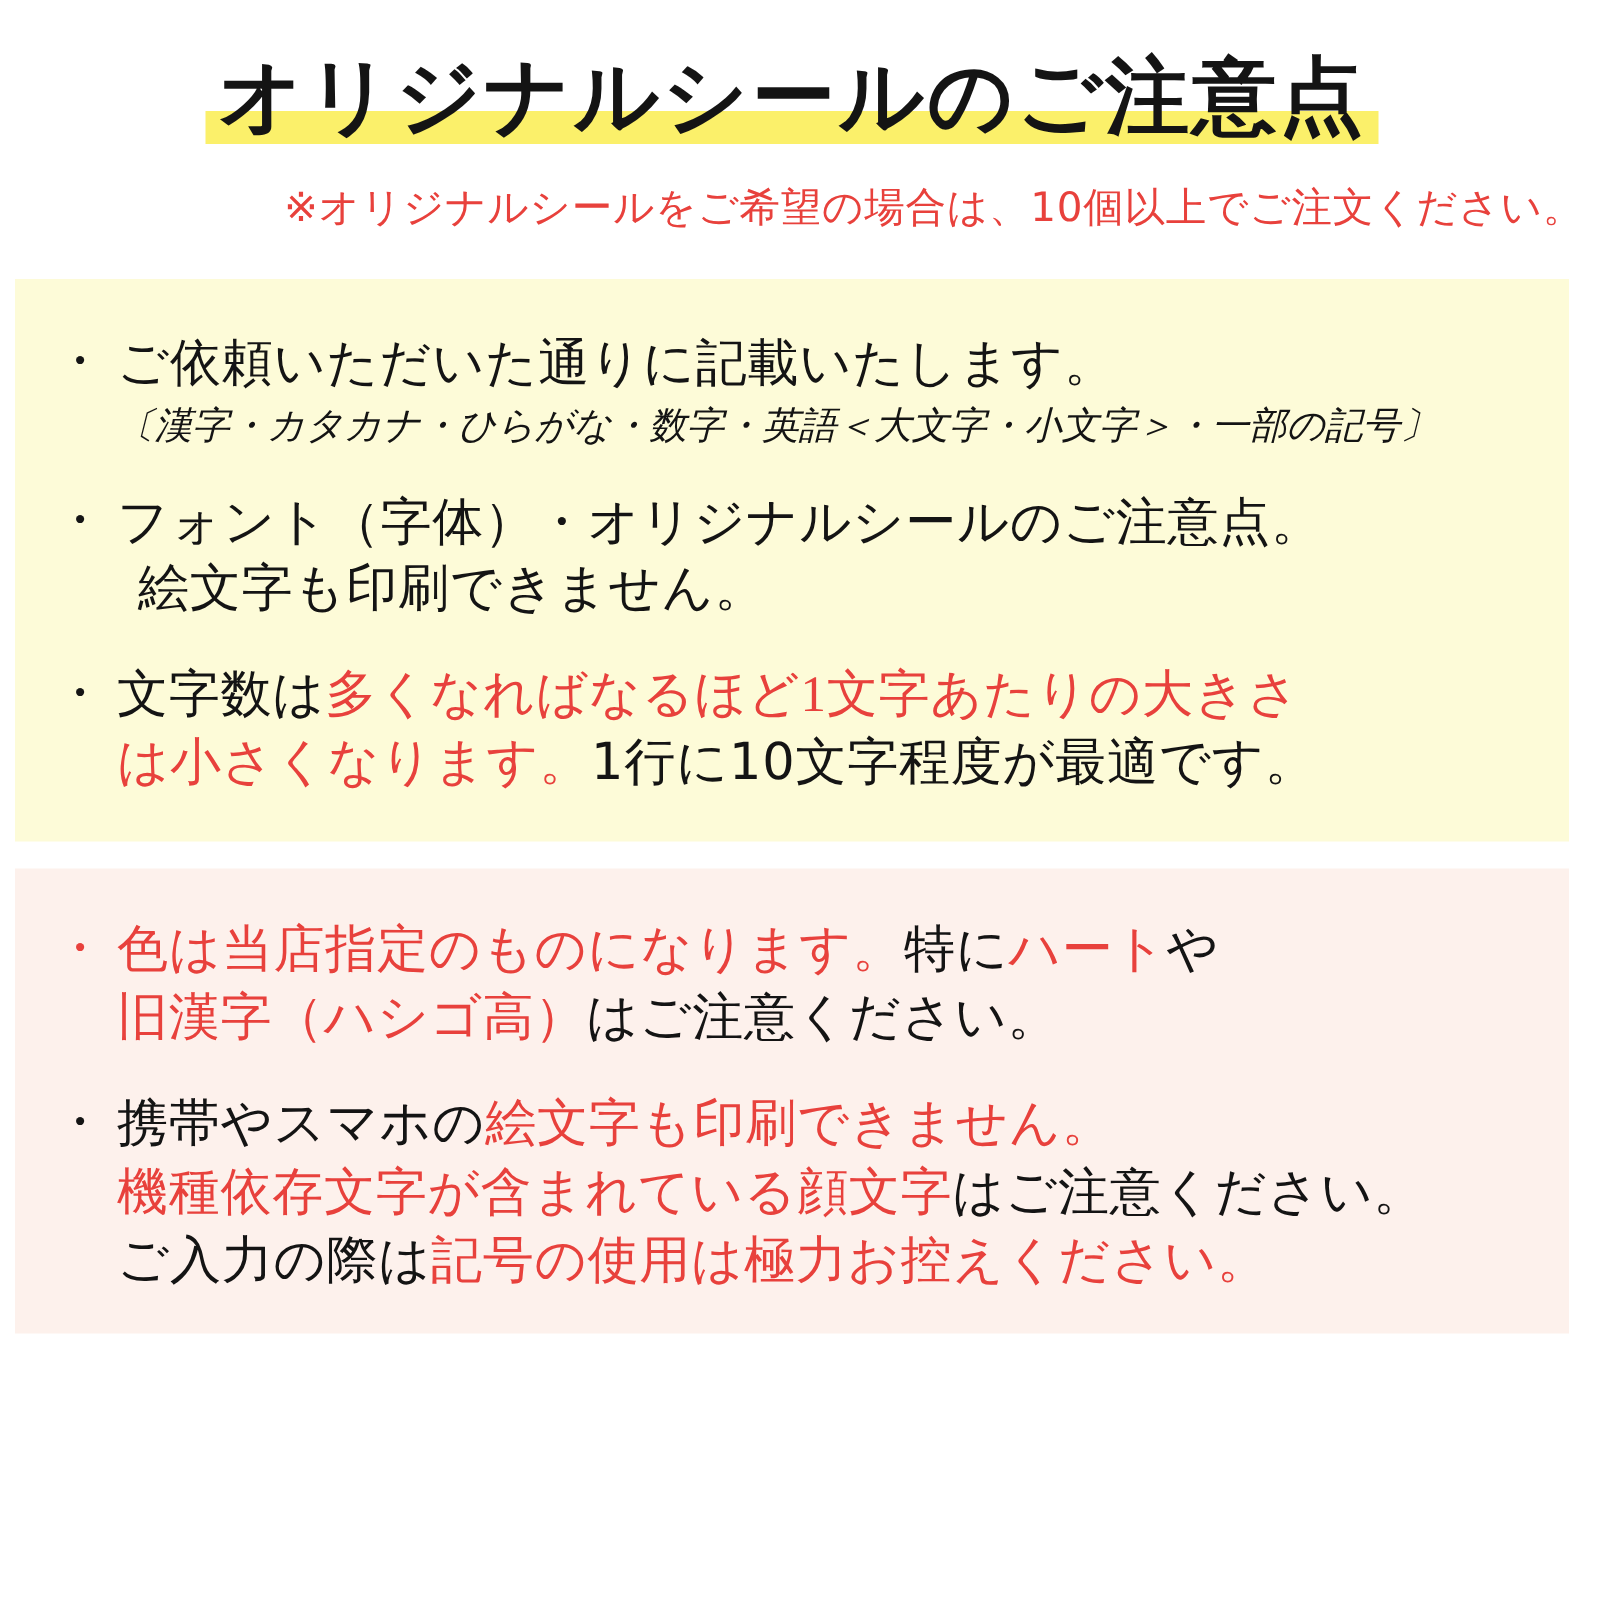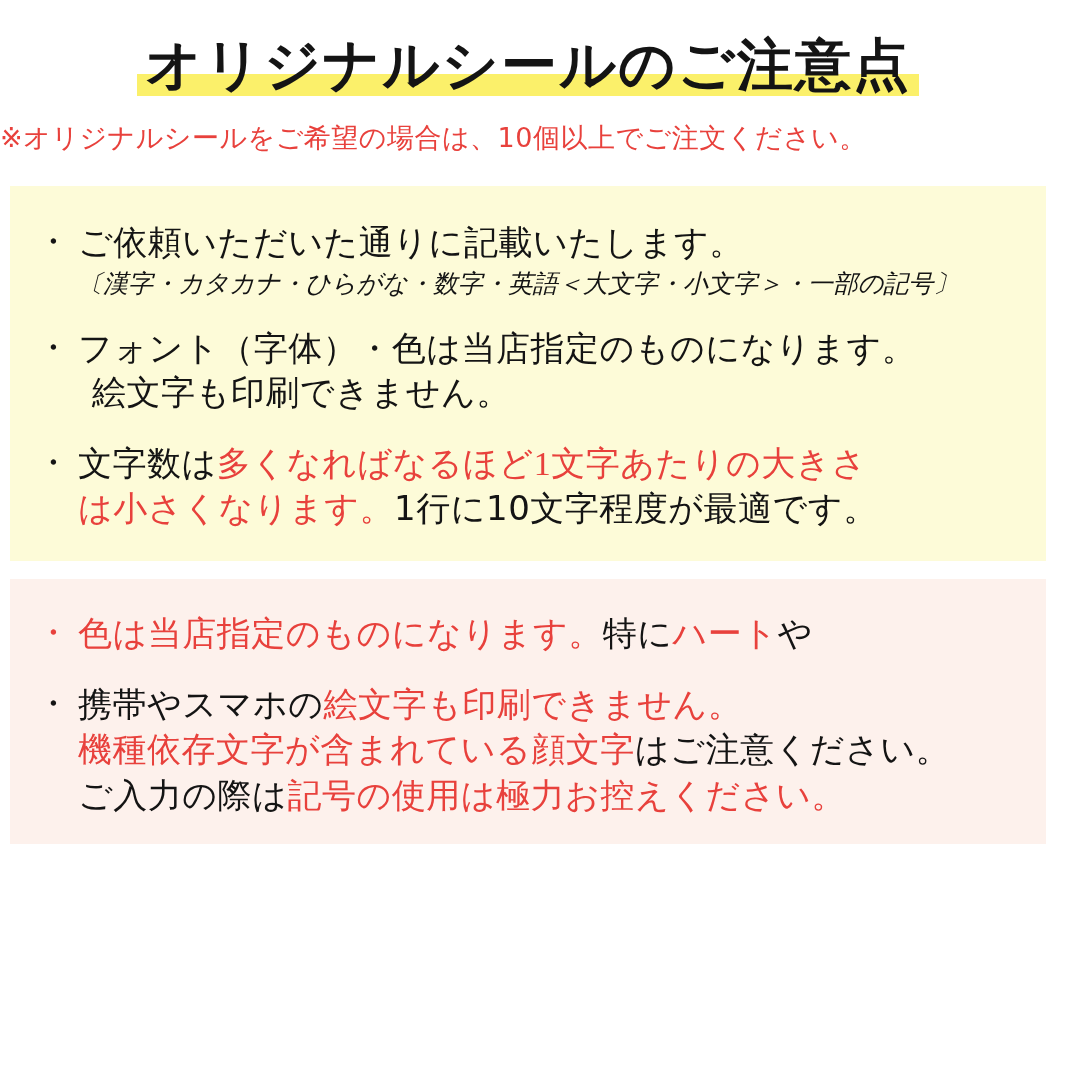--- a/index.html
+++ b/index.html
@@ -44,21 +44,21 @@
     background: #fbf06a;
     z-index: 0;
   }
   .title .txt {
     position: relative;
     z-index: 1;
   }
 
   
   .subnote {
-    text-align: left;
+    text-align: right;
     color: #e8413c;
     font-size: 27px;
     letter-spacing: 0.5px;
     margin-top: 22px;
     white-space: nowrap;
   }
 
   
   .panel {
     margin: 0 10px;
@@ -129,41 +129,42 @@
       <div class="bullet">・</div>
       <div class="body">
         <div class="line">ご依頼いただいた通りに記載いたします。</div>
         <div class="line sub">〔漢字・カタカナ・ひらがな・数字・英語＜大文字・小文字＞・一部の記号〕</div>
       </div>
     </div>
 
     <div class="item">
       <div class="bullet">・</div>
       <div class="body">
-        <div class="line">フォント（字体）・色は当店指定のものになります。</div>
+        <div class="line">フォント（字体）・オリジナルシールのご注意点。</div>
         <div class="line indent">絵文字も印刷できません。</div>
       </div>
     </div>
 
     <div class="item">
       <div class="bullet">・</div>
       <div class="body">
         <div class="line"><span class="blk">文字数は</span><span class="red">多くなればなるほど1文字あたりの大きさ</span></div>
         <div class="line"><span class="red">は小さくなります。</span><span class="blk">1行に10文字程度が最適です。</span></div>
       </div>
     </div>
 
   </div>
 
   <div class="panel panel-pink">
 
     <div class="item">
       <div class="bullet red">・</div>
       <div class="body">
         <div class="line"><span class="red">色は当店指定のものになります。</span><span class="blk">特に</span><span class="red">ハート</span><span class="blk">や</span></div>
+        <div class="line"><span class="red">旧漢字（ハシゴ高）</span><span class="blk">はご注意ください。</span></div>
       </div>
     </div>
 
     <div class="item">
       <div class="bullet">・</div>
       <div class="body">
         <div class="line"><span class="blk">携帯やスマホの</span><span class="red">絵文字も印刷できません。</span></div>
         <div class="line"><span class="red">機種依存文字が含まれている顔文字</span><span class="blk">はご注意ください。</span></div>
         <div class="line"><span class="blk">ご入力の際は</span><span class="red">記号の使用は極力お控えください。</span></div>
       </div>

